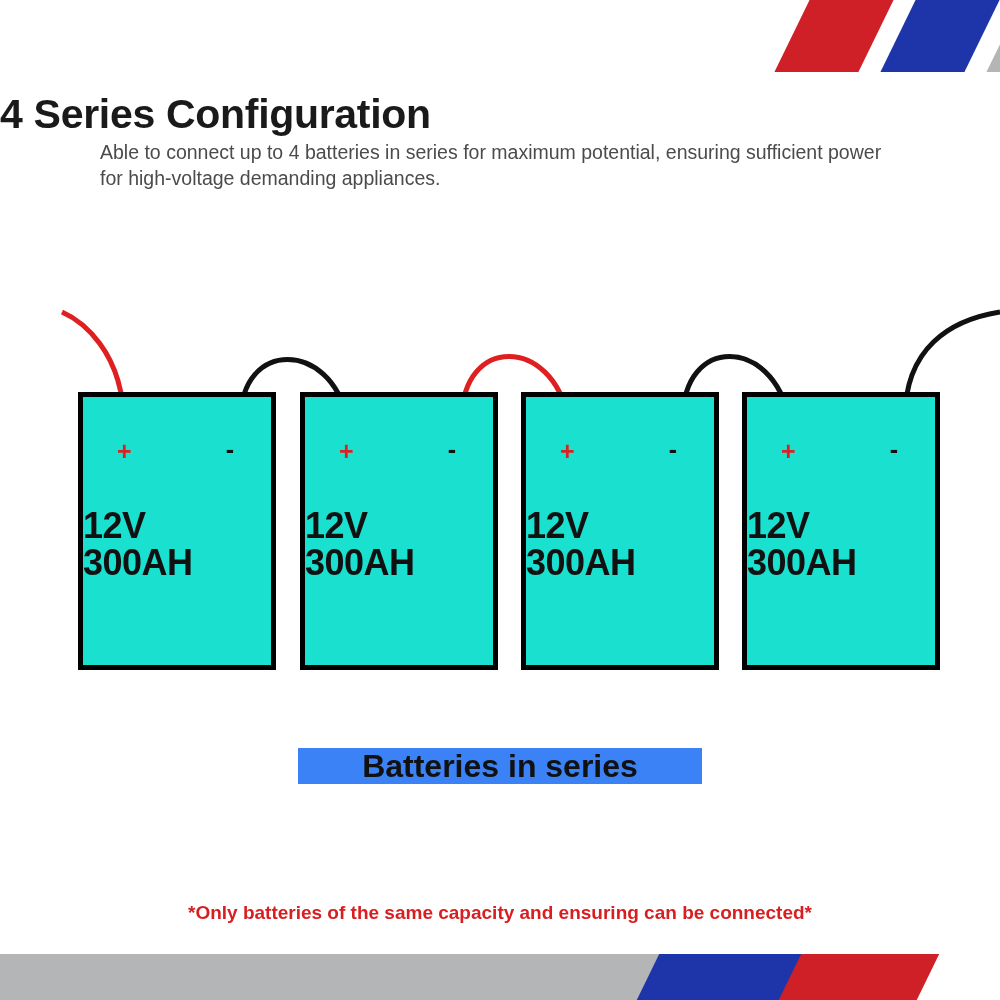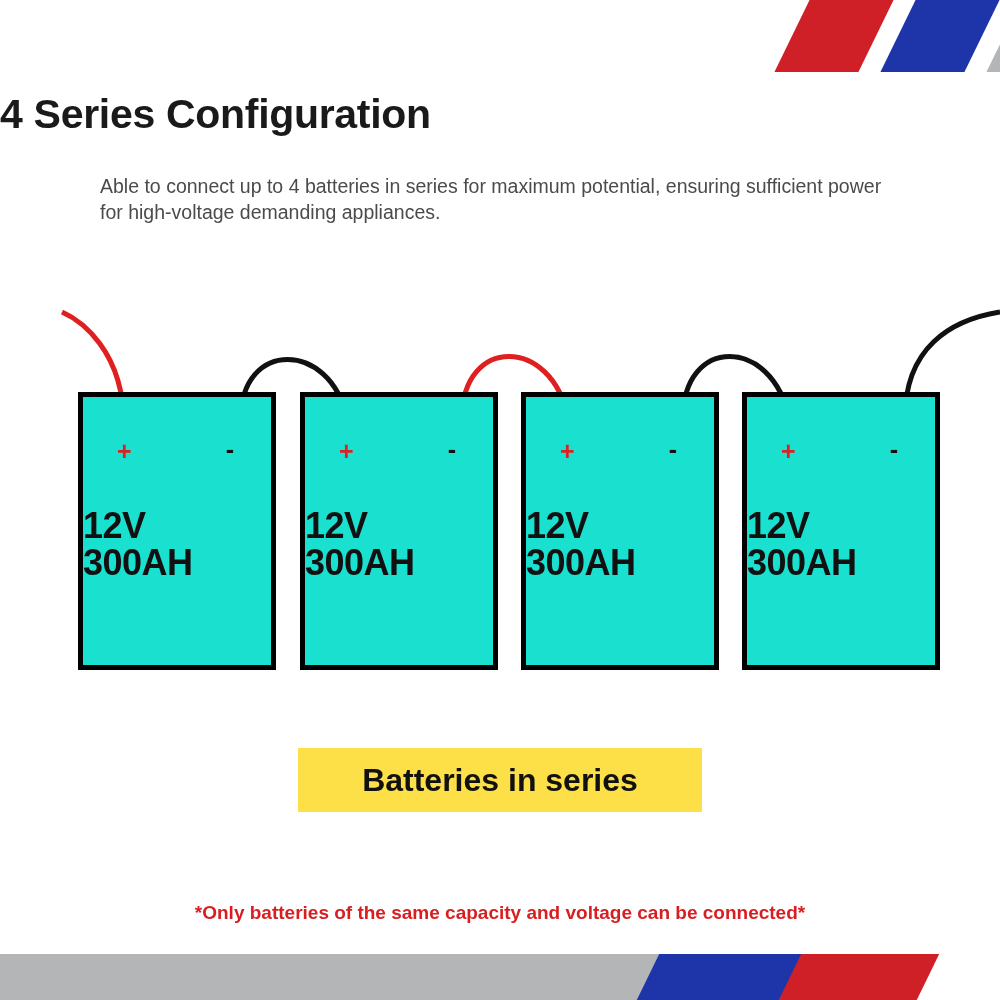--- a/index.html
+++ b/index.html
@@ -65,21 +65,21 @@
   }
   .title {
     font-size: 41px;
     font-weight: bold;
     color: #1a1a1a;
     letter-spacing: -0.3px;
     margin: 0;
     line-height: 1.1;
   }
   .subtitle {
-    margin: 36px auto 0;
+    margin: 2px auto 0;
     width: 800px;
     font-size: 19.5px;
     line-height: 1.35;
     color: #4b4b4b;
   }
 
   
   .diagram {
     position: absolute;
     top: 290px;
@@ -134,22 +134,22 @@
     line-height: 1.04;
     letter-spacing: -0.5px;
   }
 
   
   .series-caption {
     position: absolute;
     top: 748px;
     left: 298px;
     width: 404px;
-    height: 64px;
-    background: #fde047;
+    height: 36px;
+    background: #3b82f6;
     display: flex;
     align-items: center;
     justify-content: center;
   }
   .series-caption span {
     font-size: 32px;
     font-weight: bold;
     color: #111111;
   }
 
@@ -237,20 +237,20 @@
       <div>12V</div>
       <div>300AH</div>
     </div>
   </div>
 </div>
 
 <div class="series-caption">
   <span>Batteries in series</span>
 </div>
 
-<div class="footnote">*Only batteries of the same capacity and voltage can be connected*</div>
+<div class="footnote">*Only batteries of the same capacity and ensuring can be connected*</div>
 
 <div class="bottom-stripes">
   <div class="bstripe grey"></div>
   <div class="bstripe blue"></div>
   <div class="bstripe red"></div>
   <div class="bstripe white"></div>
 </div>
 
 </body></html>

